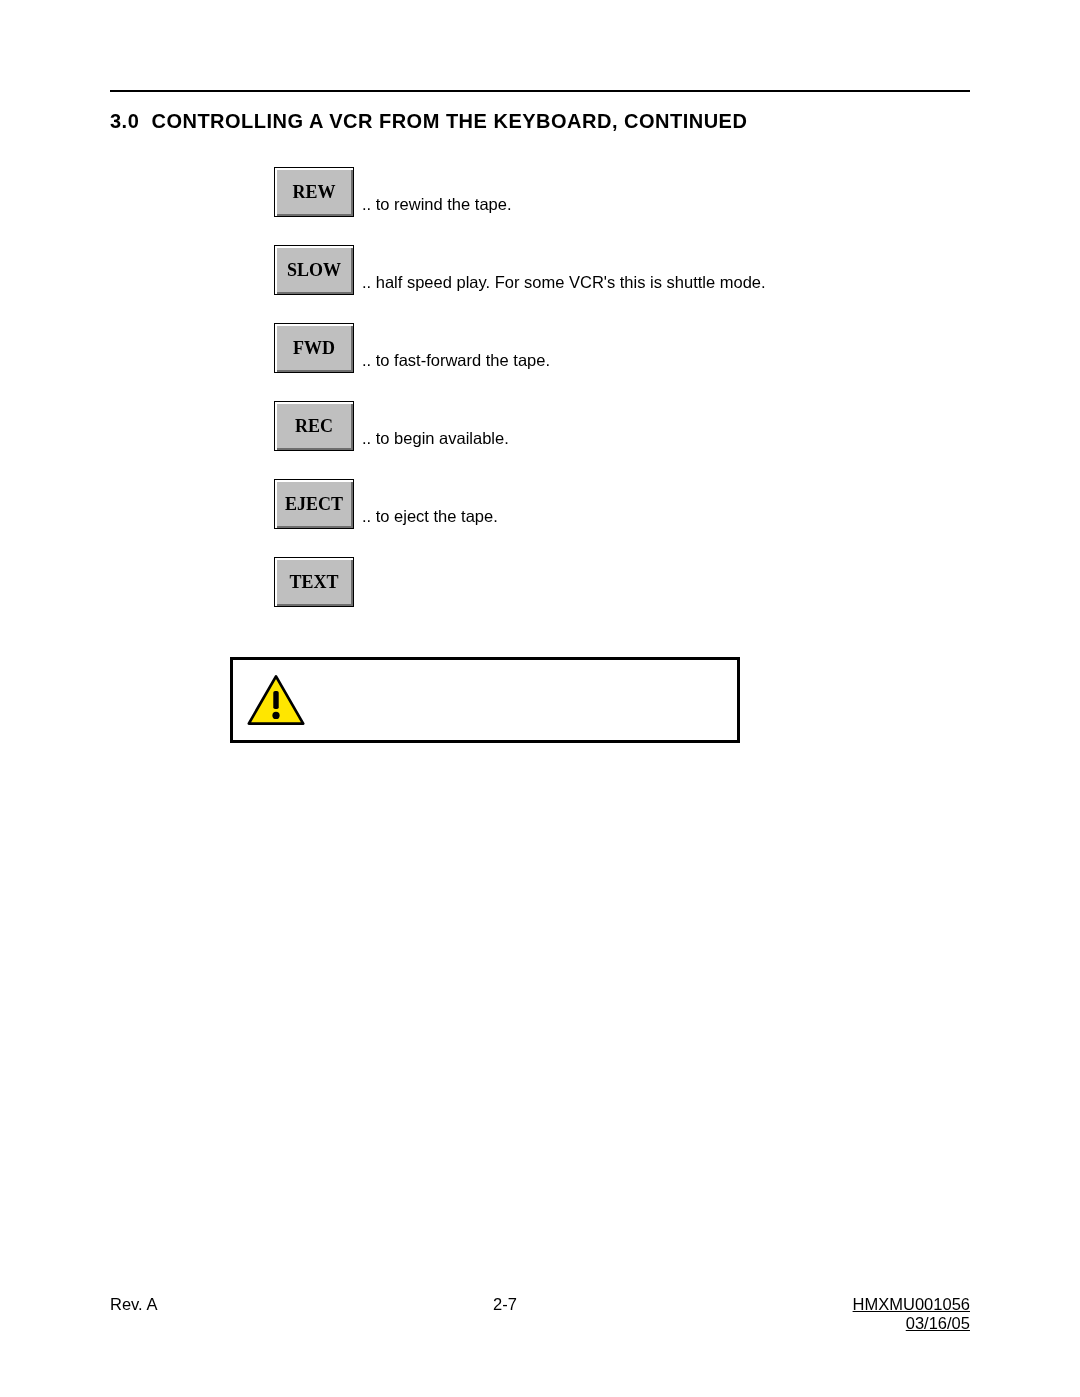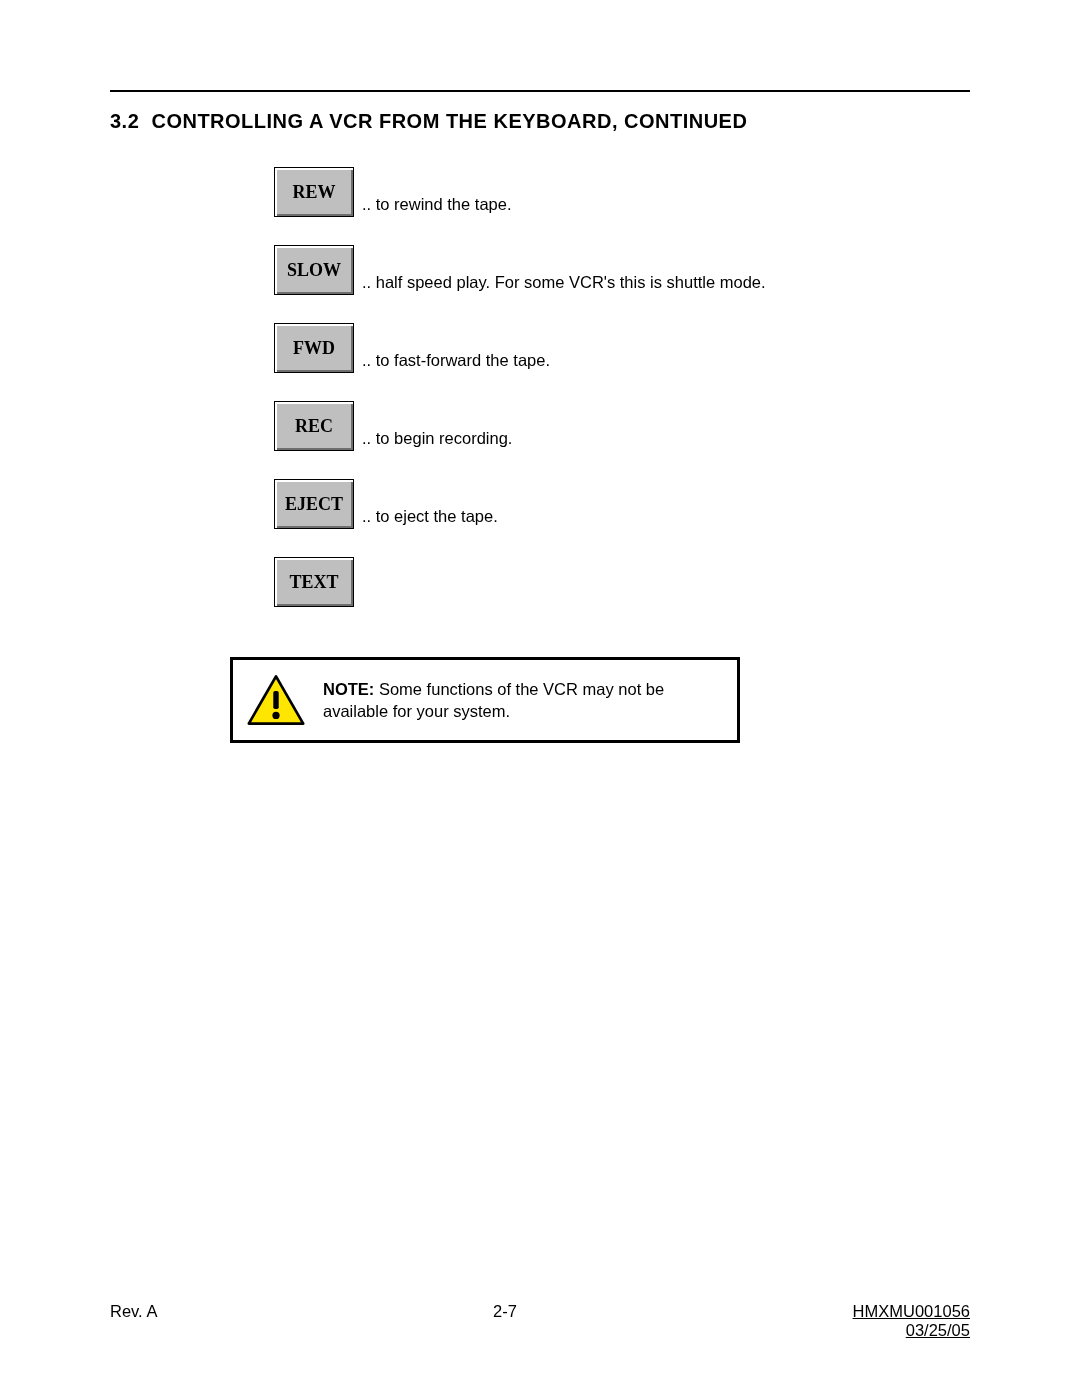--- a/index.html
+++ b/index.html
@@ -27,73 +27,70 @@
     margin-left: 120px;
     width: 510px;
     border: 3px solid #000;
     padding: 14px 18px 14px 14px;
     display: flex; align-items: center; gap: 18px;
   }
   .warn-icon { width: 58px; height: 52px; flex: 0 0 58px; }
   .note-text { font-size: 16.5px; line-height: 1.35; }
   .note-text b { font-weight: bold; }
   .footer {
-    position: absolute; left: 110px; right: 110px; bottom: 57px;
+    position: absolute; left: 110px; right: 110px; bottom: 64px;
     display: flex; justify-content: space-between; align-items: flex-start;
     font-size: 16.5px;
   }
   .footer .right { text-align: right; text-decoration: underline; }
 </style>
 </head>
 <body>
 
 <div class="page">
   <hr class="rule">
   <h2 class="heading">
-    <span>3.2</span>&nbsp;&nbsp;<span>CONTROLLING A VCR FROM THE KEYBOARD, CONTINUED</span>
+    <span>3.0</span>&nbsp;&nbsp;<span>CONTROLLING A VCR FROM THE KEYBOARD, CONTINUED</span>
   </h2>
 
   <div class="content">
     <div class="item">
       <div class="keycap">REW</div>
       <div class="desc">.. to rewind the tape.</div>
     </div>
     <div class="item">
       <div class="keycap">SLOW</div>
       <div class="desc">.. half speed play.  For some VCR's this is shuttle mode.</div>
     </div>
     <div class="item">
       <div class="keycap">FWD</div>
       <div class="desc">.. to fast-forward the tape.</div>
     </div>
     <div class="item">
       <div class="keycap">REC</div>
-      <div class="desc">.. to begin recording.</div>
+      <div class="desc">.. to begin available.</div>
     </div>
     <div class="item">
       <div class="keycap">EJECT</div>
       <div class="desc">.. to eject the tape.</div>
     </div>
     <div class="item text-item">
       <div class="keycap">TEXT</div>
     </div>
   </div>
 
   <div class="note-box">
     <svg class="warn-icon" viewBox="0 0 64 56">
       <polygon points="32,2 62,54 2,54" fill="#ffe600" stroke="#000" stroke-width="3" stroke-linejoin="round"></polygon>
       <rect x="29" y="18" width="6" height="20" rx="2" fill="#000"></rect>
       <circle cx="32" cy="45" r="4" fill="#000"></circle>
     </svg>
-    <div class="note-text">
-      <b>NOTE:</b>&nbsp;<span>Some functions of the VCR may not be available for your system.</span>
-    </div>
   </div>
 
   <div class="footer">
     <div>Rev. A</div>
     <div>2-7</div>
     <div class="right">
       <div>HMXMU001056</div>
-      <div>03/25/05</div>
+      <div>03/16/05</div>
     </div>
   </div>
 </div>
 
 </body></html>

